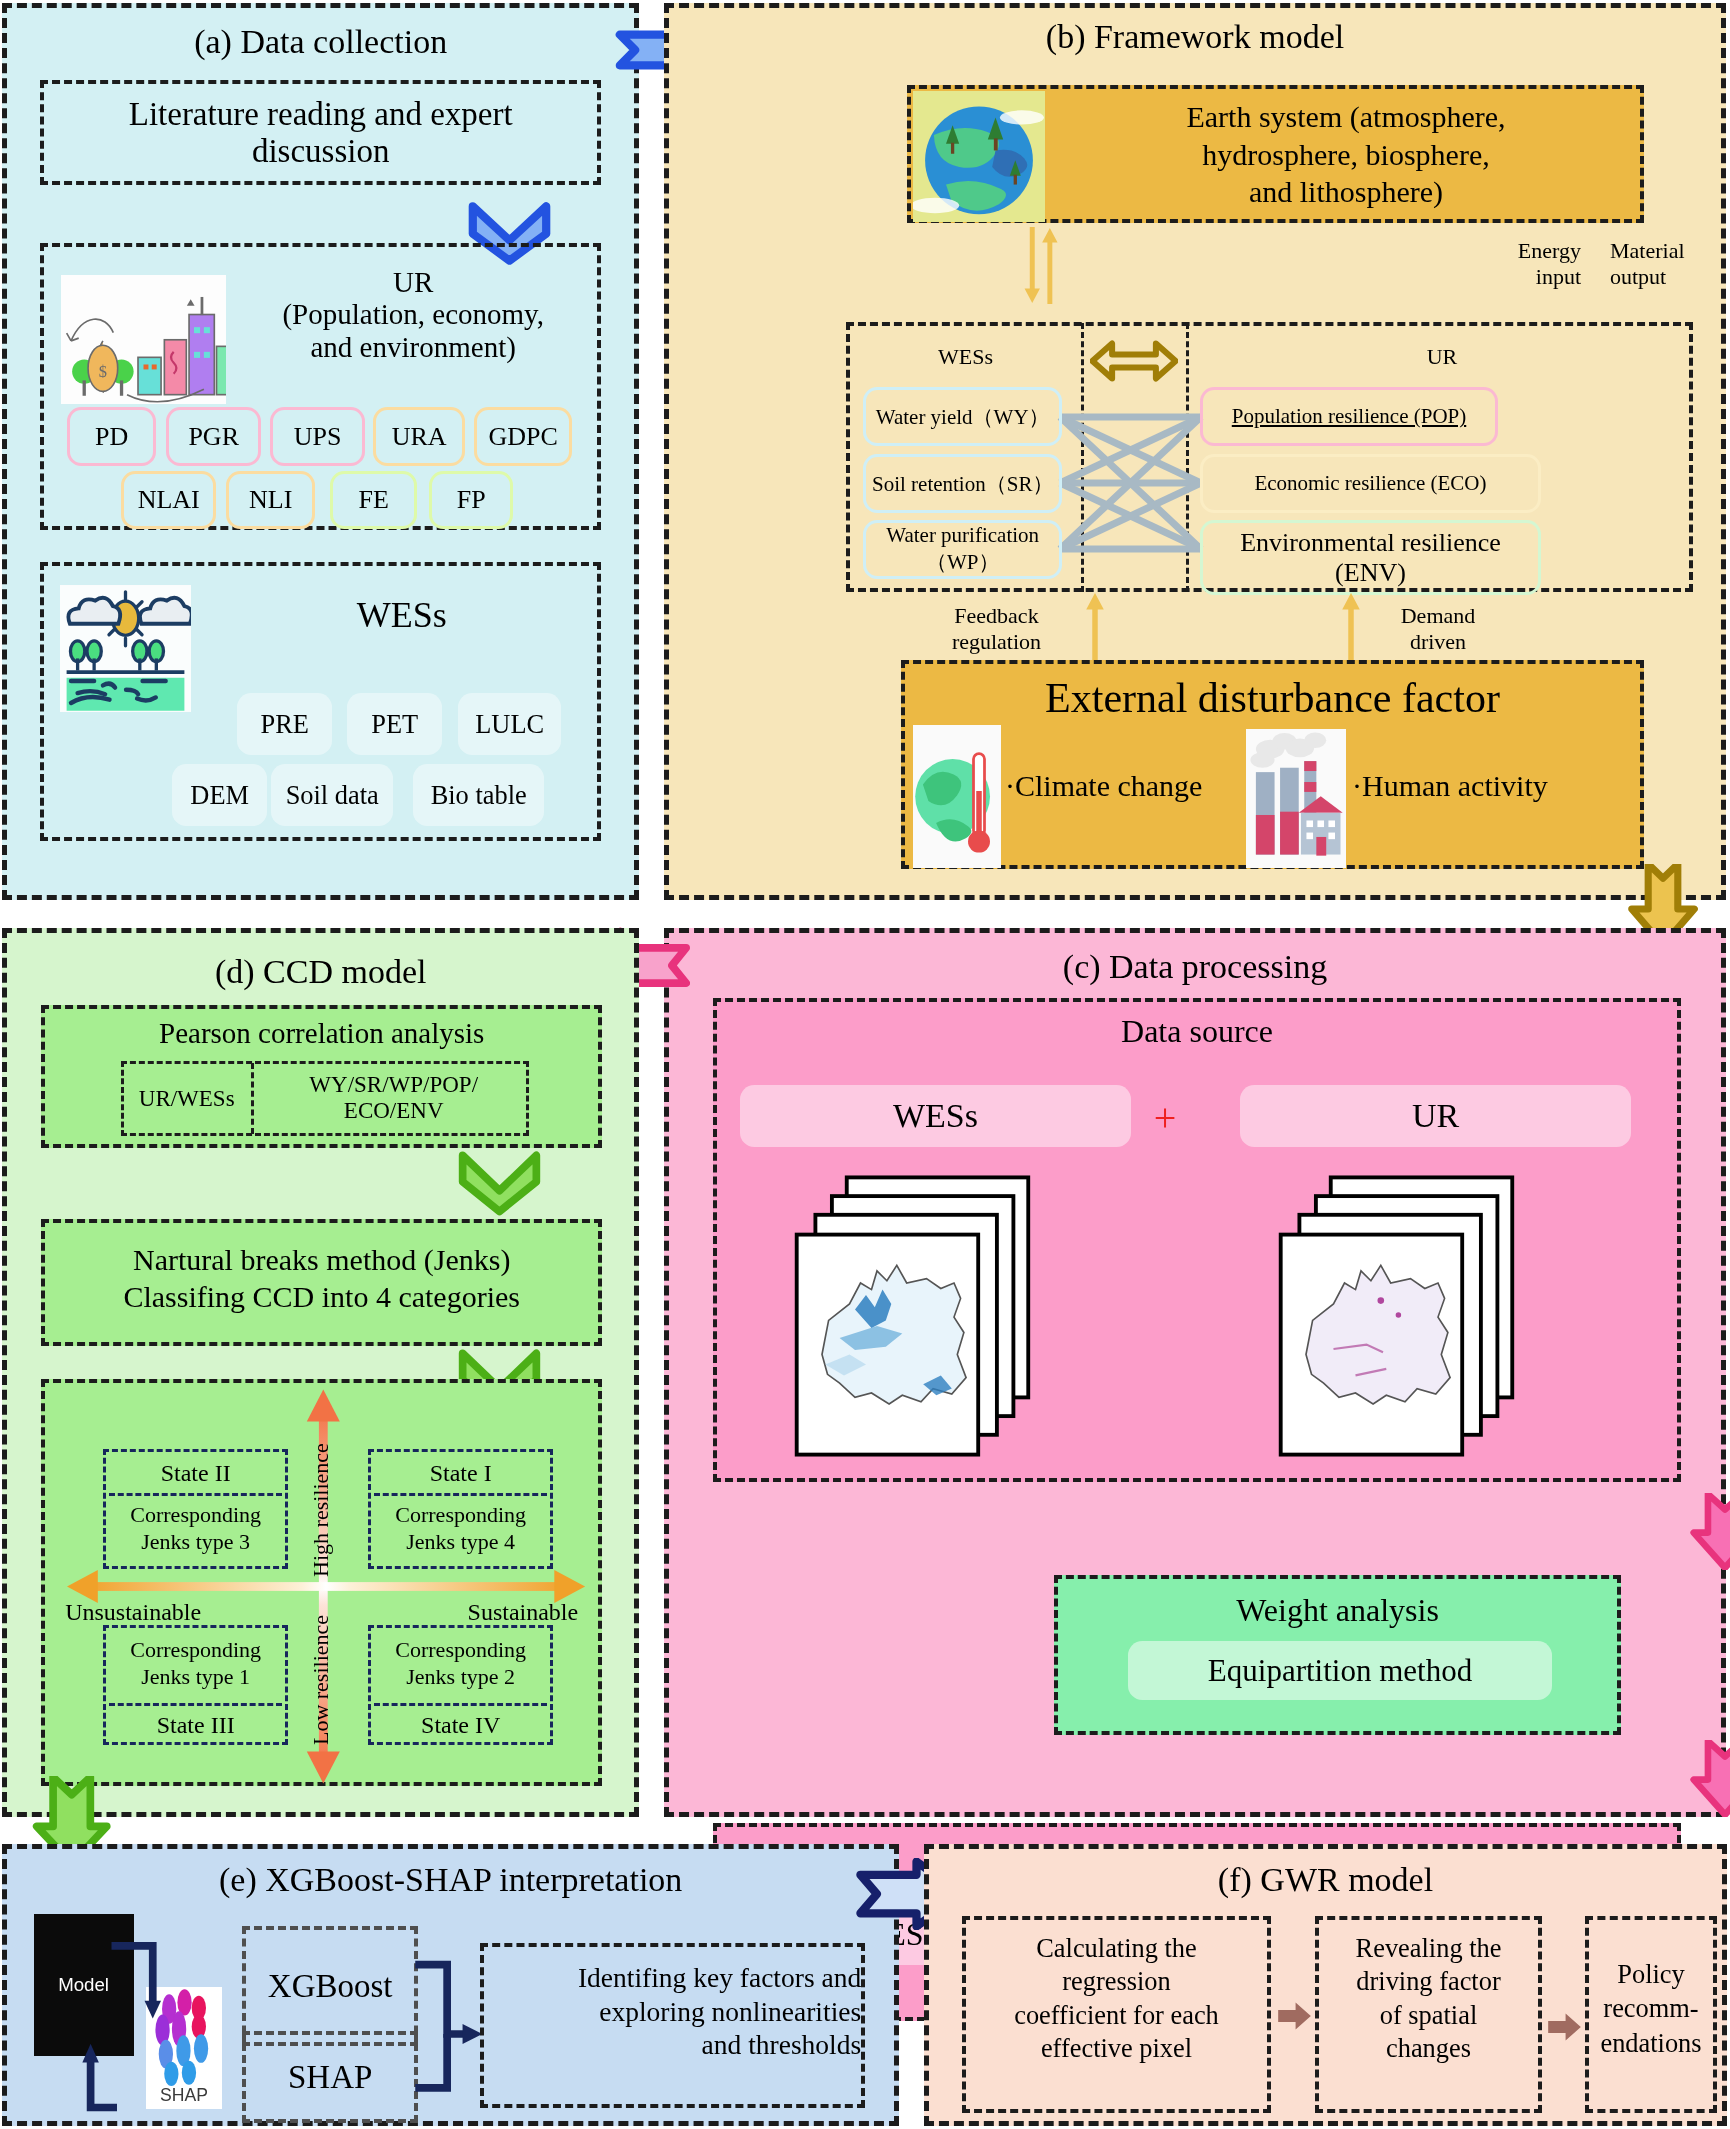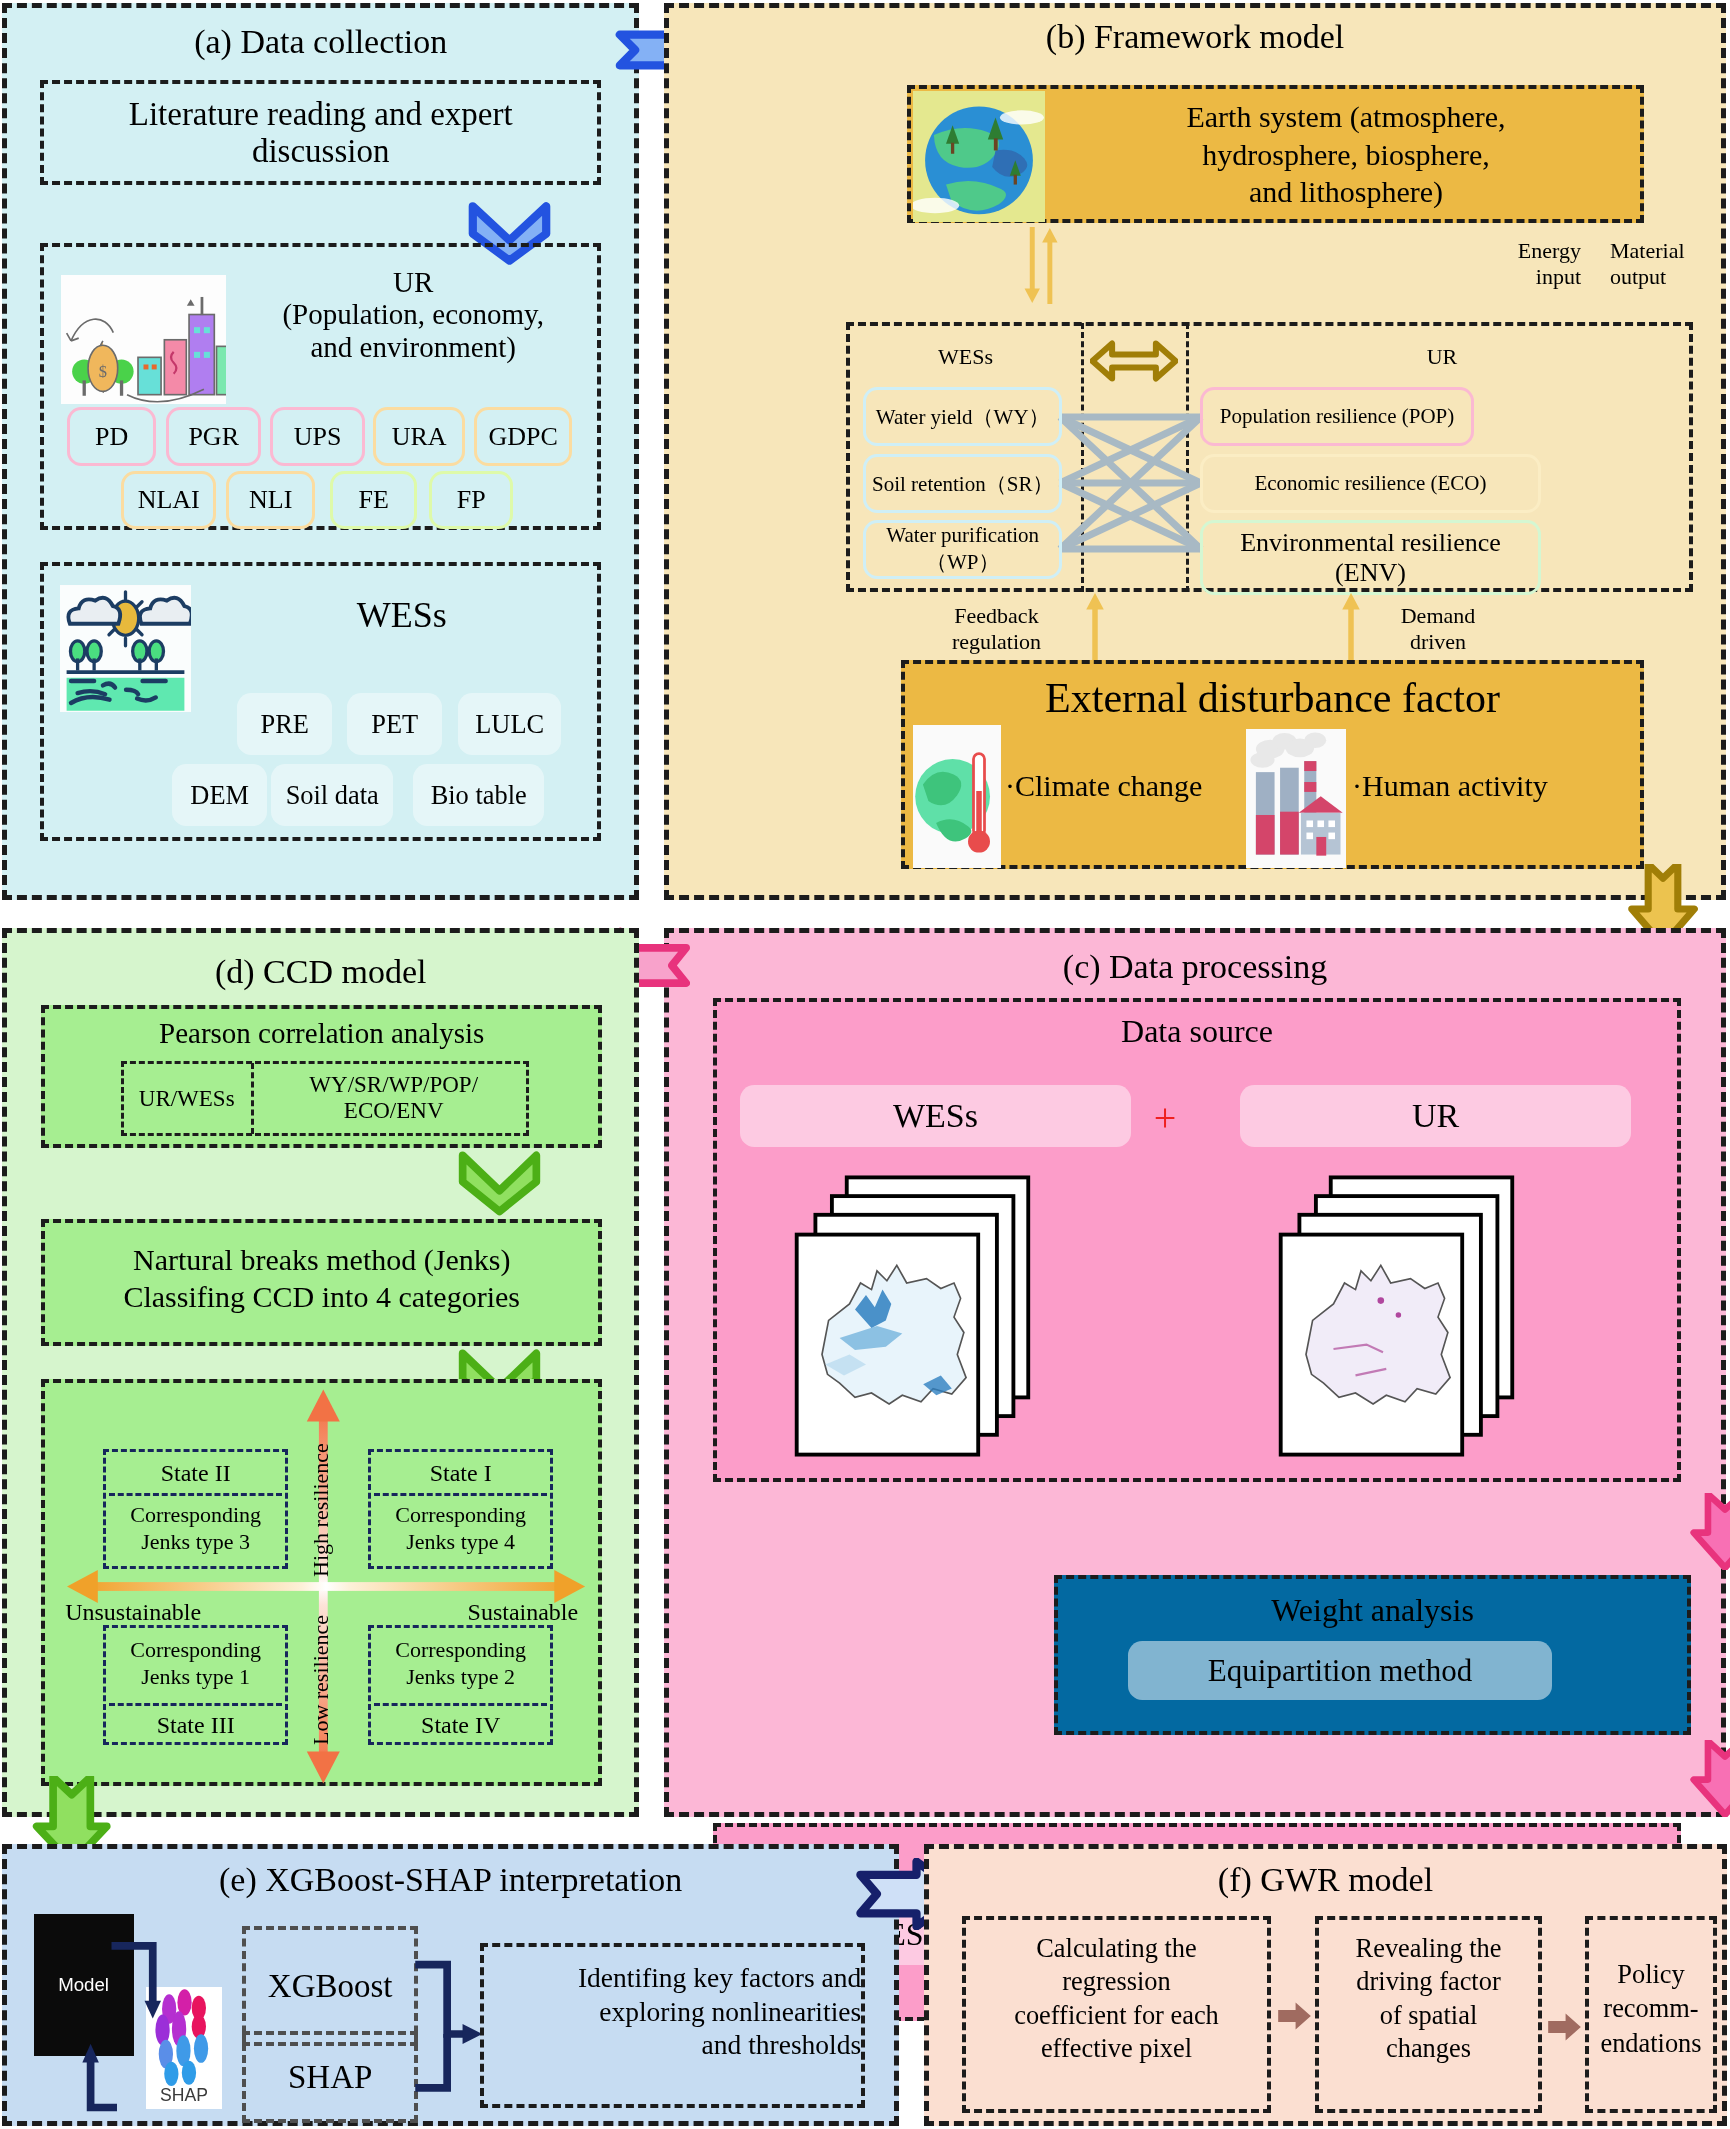--- a/index.html
+++ b/index.html
@@ -266,21 +266,21 @@
     <div class="pill" style="left:13.2px;top:61px;width:199px;height:59px;border:3.9px solid #cfeff7;font-size:21px;">
         <span>Water yield（WY）</span>
       </div>
     <div class="pill" style="left:13.2px;top:128px;width:199px;height:59px;border:3.9px solid #cfeff7;font-size:21px;">
         <span>Soil retention（SR）</span>
       </div>
     <div class="pill" style="left:13.2px;top:194px;width:199px;height:59px;border:3.9px solid #cfeff7;font-size:21px;">
         <span>Water purification（WP）</span>
       </div>
 
-    <div class="pill" style="left:350px;top:61px;width:274px;height:59px;border:3.9px solid #fbb9d2;font-size:21px;">
+    <div class="pill" style="left:350px;top:61px;width:298px;height:59px;border:3.9px solid #fbb9d2;font-size:21px;text-decoration:underline;">
         <span>Population resilience (POP)</span>
       </div>
     <div class="pill" style="left:350px;top:128px;width:341px;height:59px;border:3.9px solid #fbedc4;font-size:21px;">
         <span>Economic resilience (ECO)</span>
       </div>
     <div class="pill" style="left:350px;top:194px;width:341px;height:75px;border:3.9px solid #d4f7d2;font-size:26px;">
         <span>Environmental resilience (ENV)</span>
       </div>
   </div>
 
@@ -392,21 +392,21 @@
         <path d="M110 320 L170 312 L200 326" fill="none" stroke="#c27ab5" stroke-width="4"></path>
         <path d="M150 368 L206 356" fill="none" stroke="#c27ab5" stroke-width="4"></path>
       </svg>
     </div>
   </div>
 
   <svg class="arrw" style="left:1020px;top:560px;" width="72" height="77" viewBox="0 0 130 140">
     <polygon points="34,2 65,30 96,2 96,72 122,72 65,136 8,72 34,72" fill="#f870b4" stroke="#e8337d" stroke-width="12" stroke-linejoin="round"></polygon>
   </svg>
 
-  <div class="dbox" style="left:385px;top:642px;width:637px;height:160px;background:#0369a1;display:block;">
+  <div class="dbox" style="left:385px;top:642px;width:567px;height:160px;background:#86efac;display:block;">
     <div style="position:absolute;left:0;right:0;top:13.2px;text-align:center;font-size:32px;">Weight analysis</div>
     <div class="pill" style="left:70px;top:62px;width:424px;height:59px;background:rgba(255,255,255,.5);font-size:31px;">
       <span>Equipartition method</span>
       </div>
   </div>
 
   <svg class="arrw" style="left:1020px;top:807px;" width="72" height="77" viewBox="0 0 130 140">
     <polygon points="34,2 65,30 96,2 96,72 122,72 65,136 8,72 34,72" fill="#f870b4" stroke="#e8337d" stroke-width="12" stroke-linejoin="round"></polygon>
   </svg>
 

